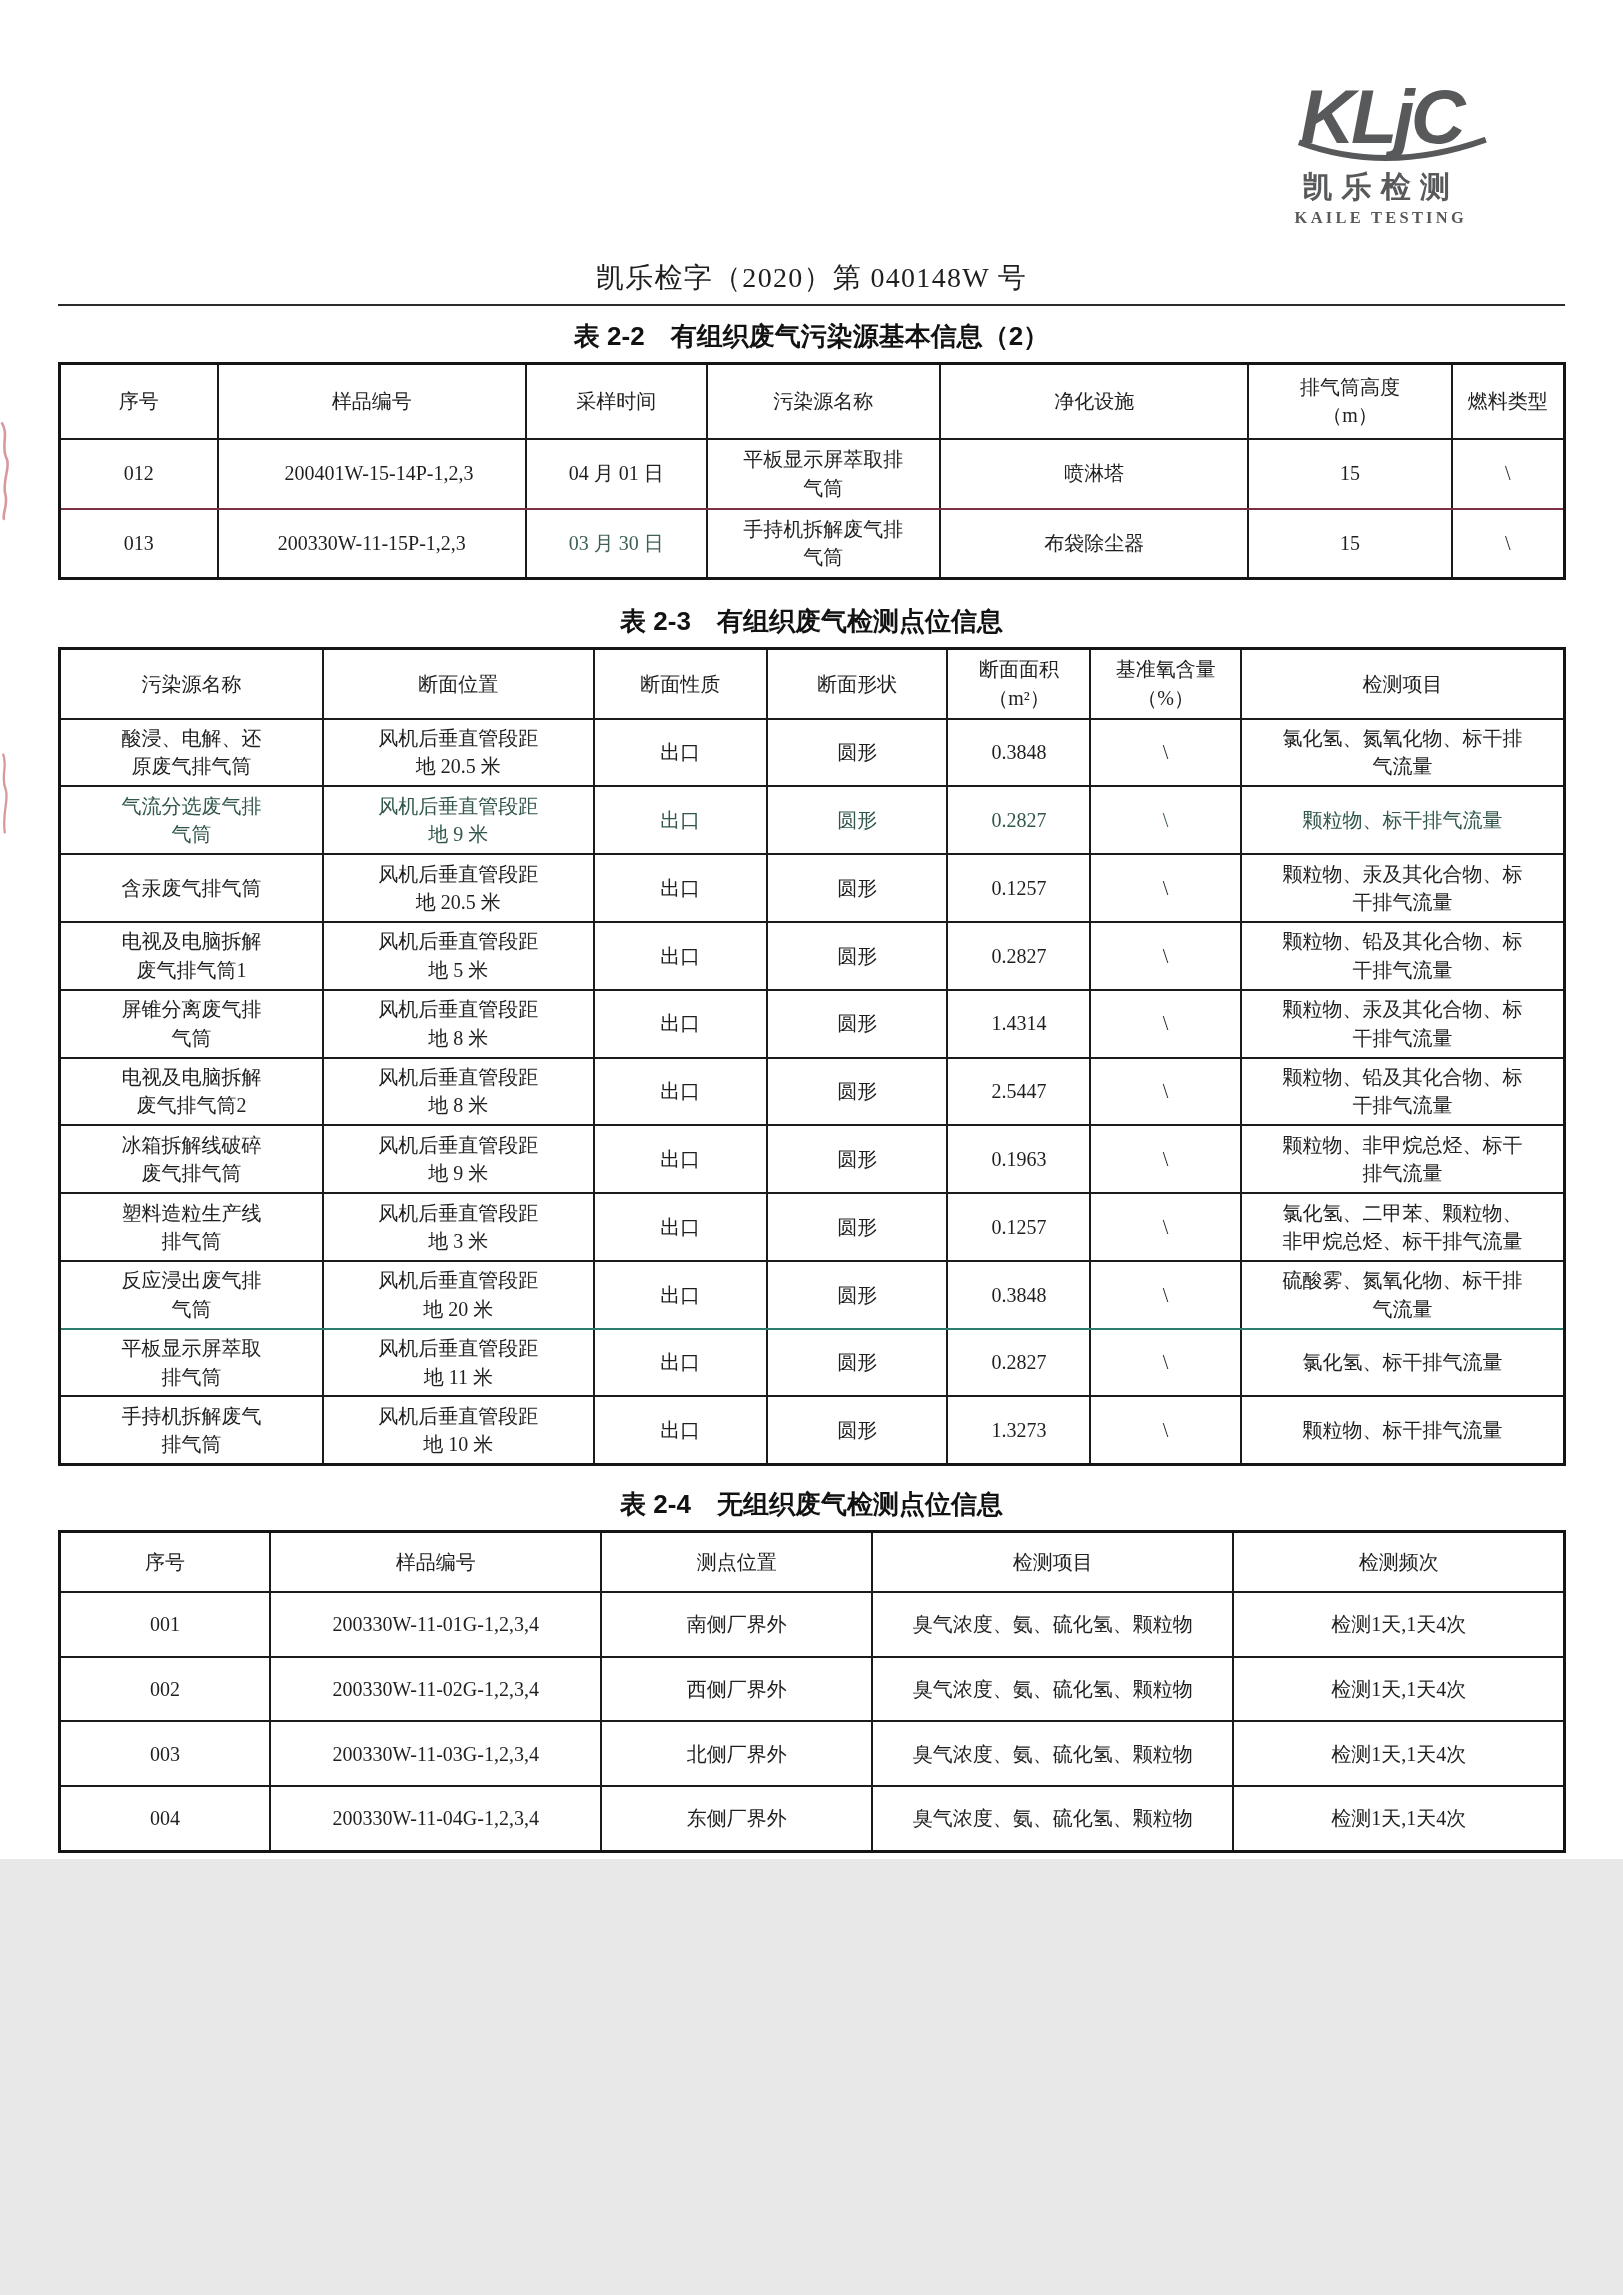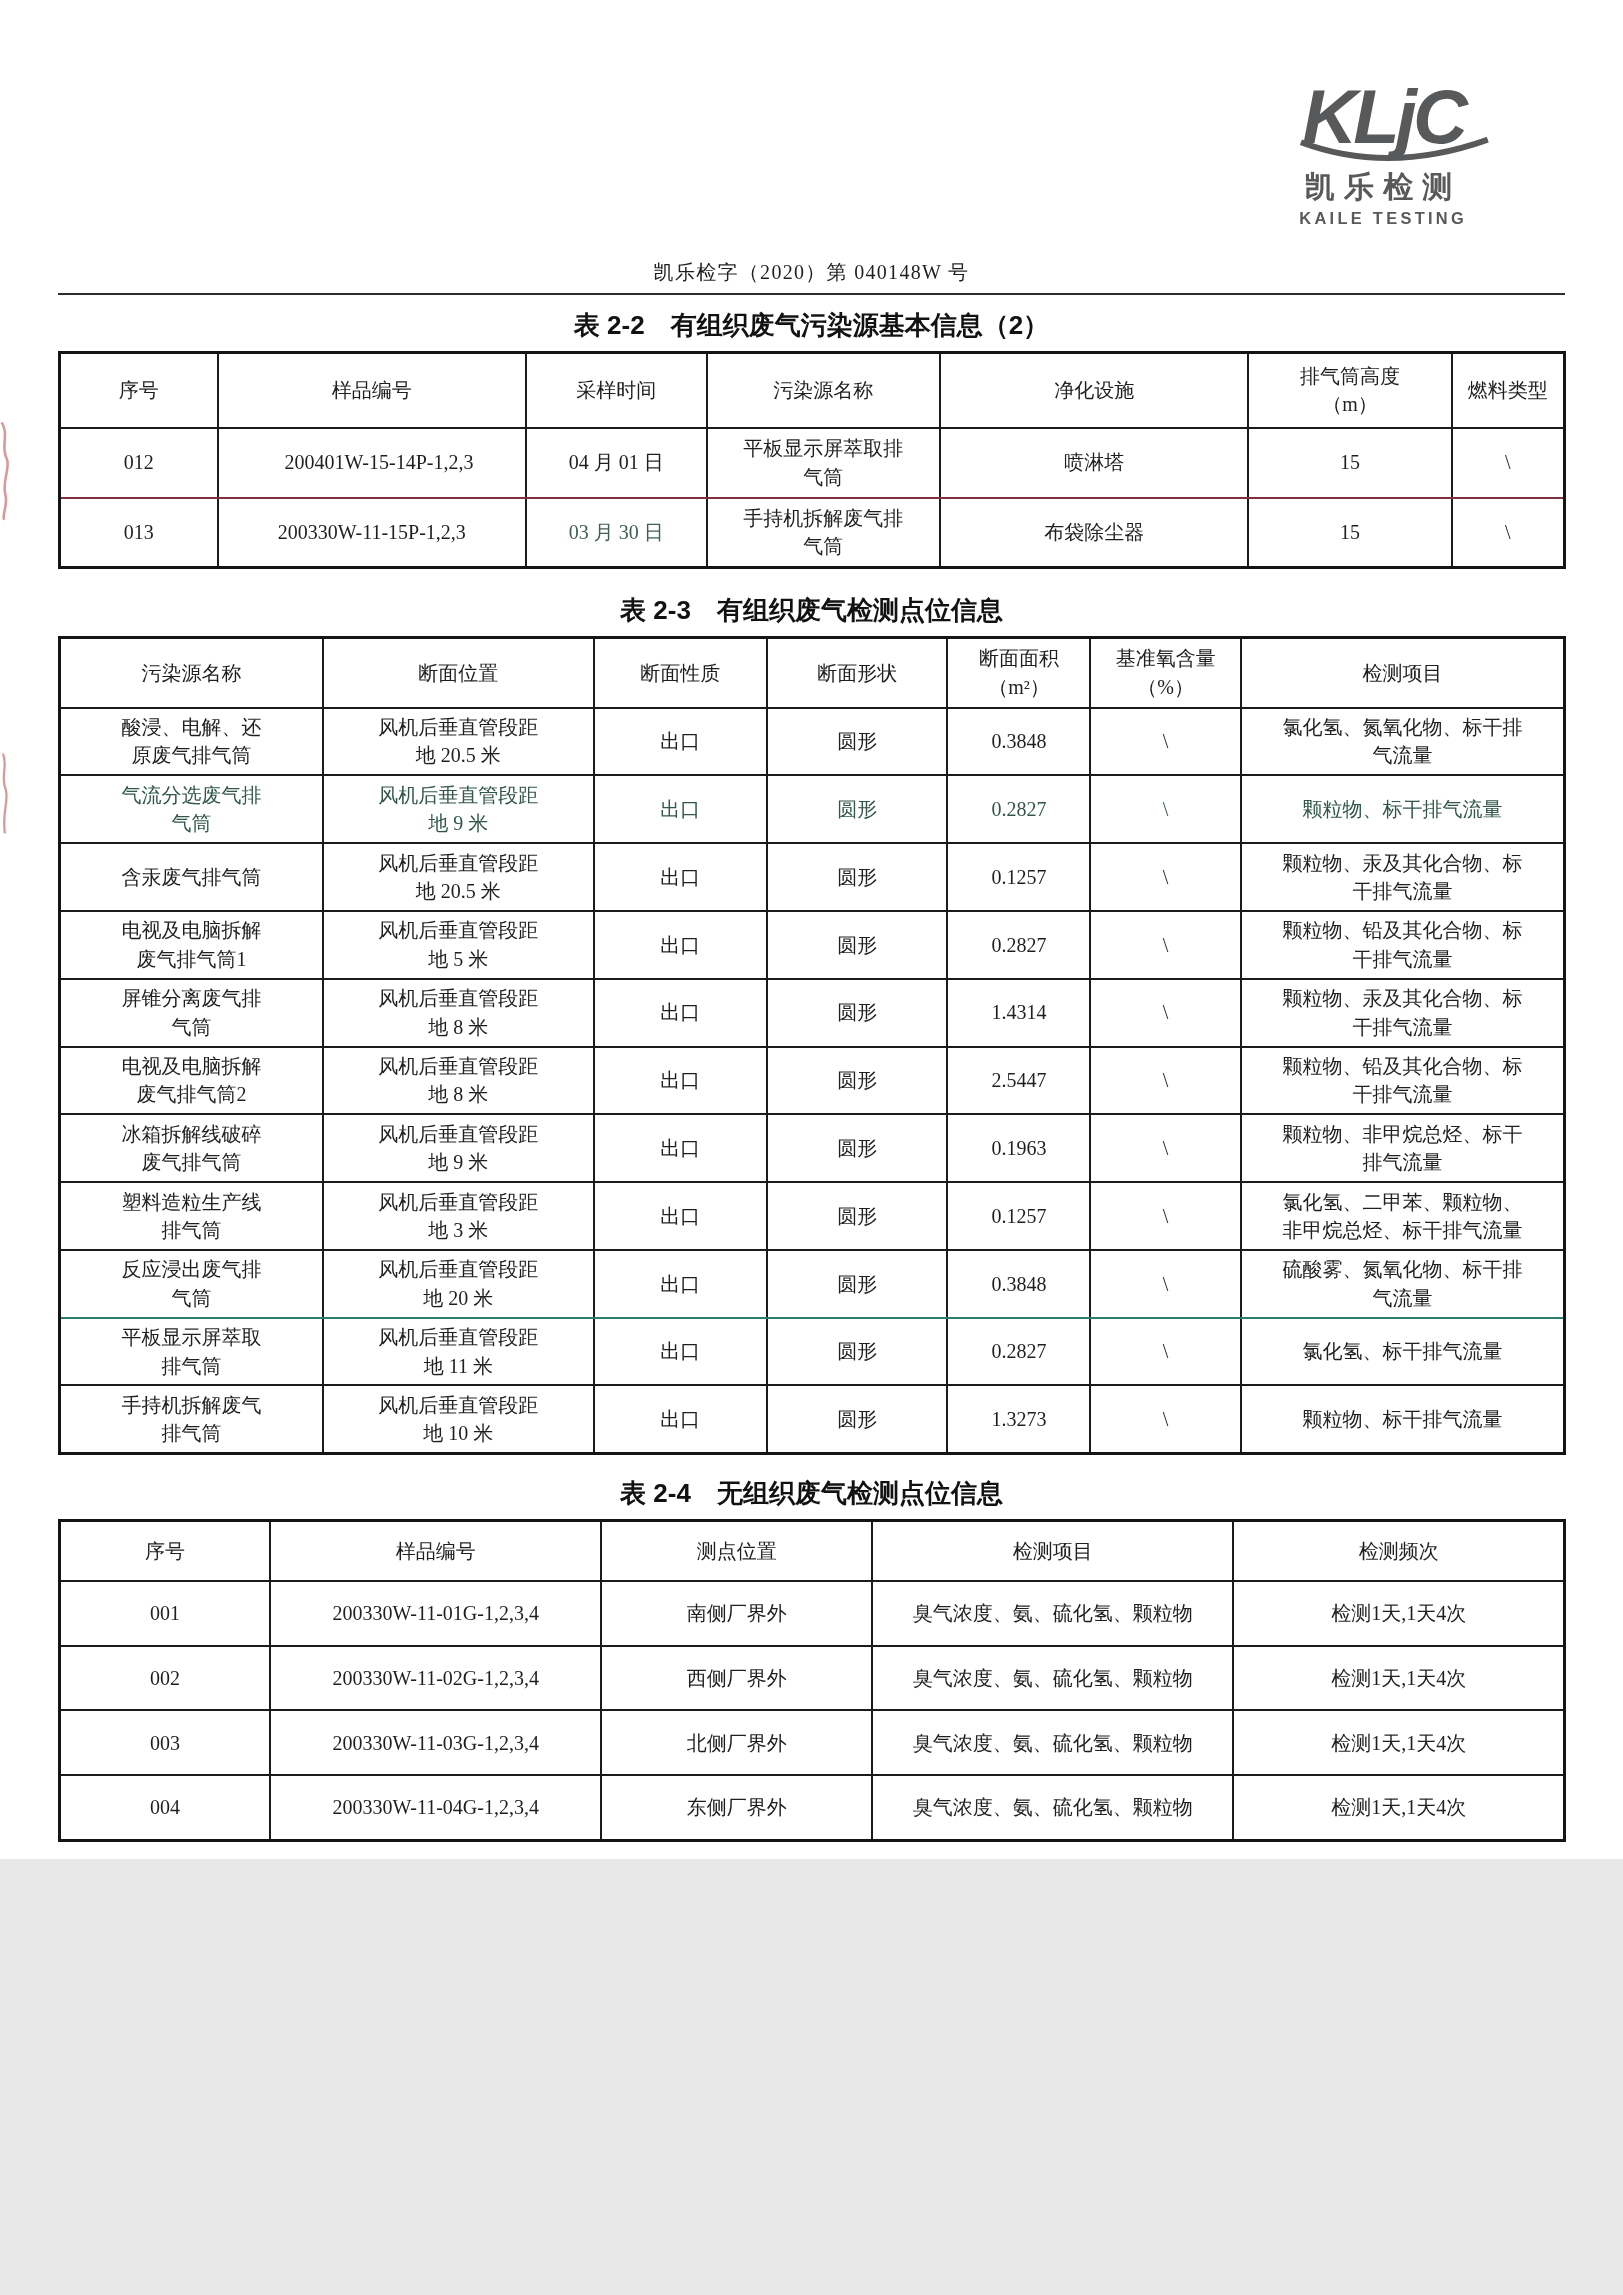--- a/index.html
+++ b/index.html
@@ -24,30 +24,30 @@
   }
   .logo-swoosh { position:absolute; left:-5.2px; bottom:-9.2px; }
   .logo-cn {
     margin-top: 17px;
     font-family: "Liberation Sans", sans-serif;
     font-weight: 700; font-size: 30px; letter-spacing: 9.2px;
     white-space: nowrap;
   }
   .logo-en {
     margin-top: 7.9px;
-    font-family: Liberation Sans, sans-serif;
+    font-family: Liberation Serif, serif;
     font-weight: 700; font-size: 16.4px; letter-spacing: 3.3px;
     white-space: nowrap;
   }
 
   
   .doc-number {
     padding-top: 259px;
     text-align: center;
-    font-size: 20px;
+    font-size: 28px;
     letter-spacing: 1.3px;
   }
   .head-rule {
     height: 2.6px;
     background: #2c2c2c;
     margin: 6.5px 58px 0 58px;
   }
 
   
   .tbl-title {

